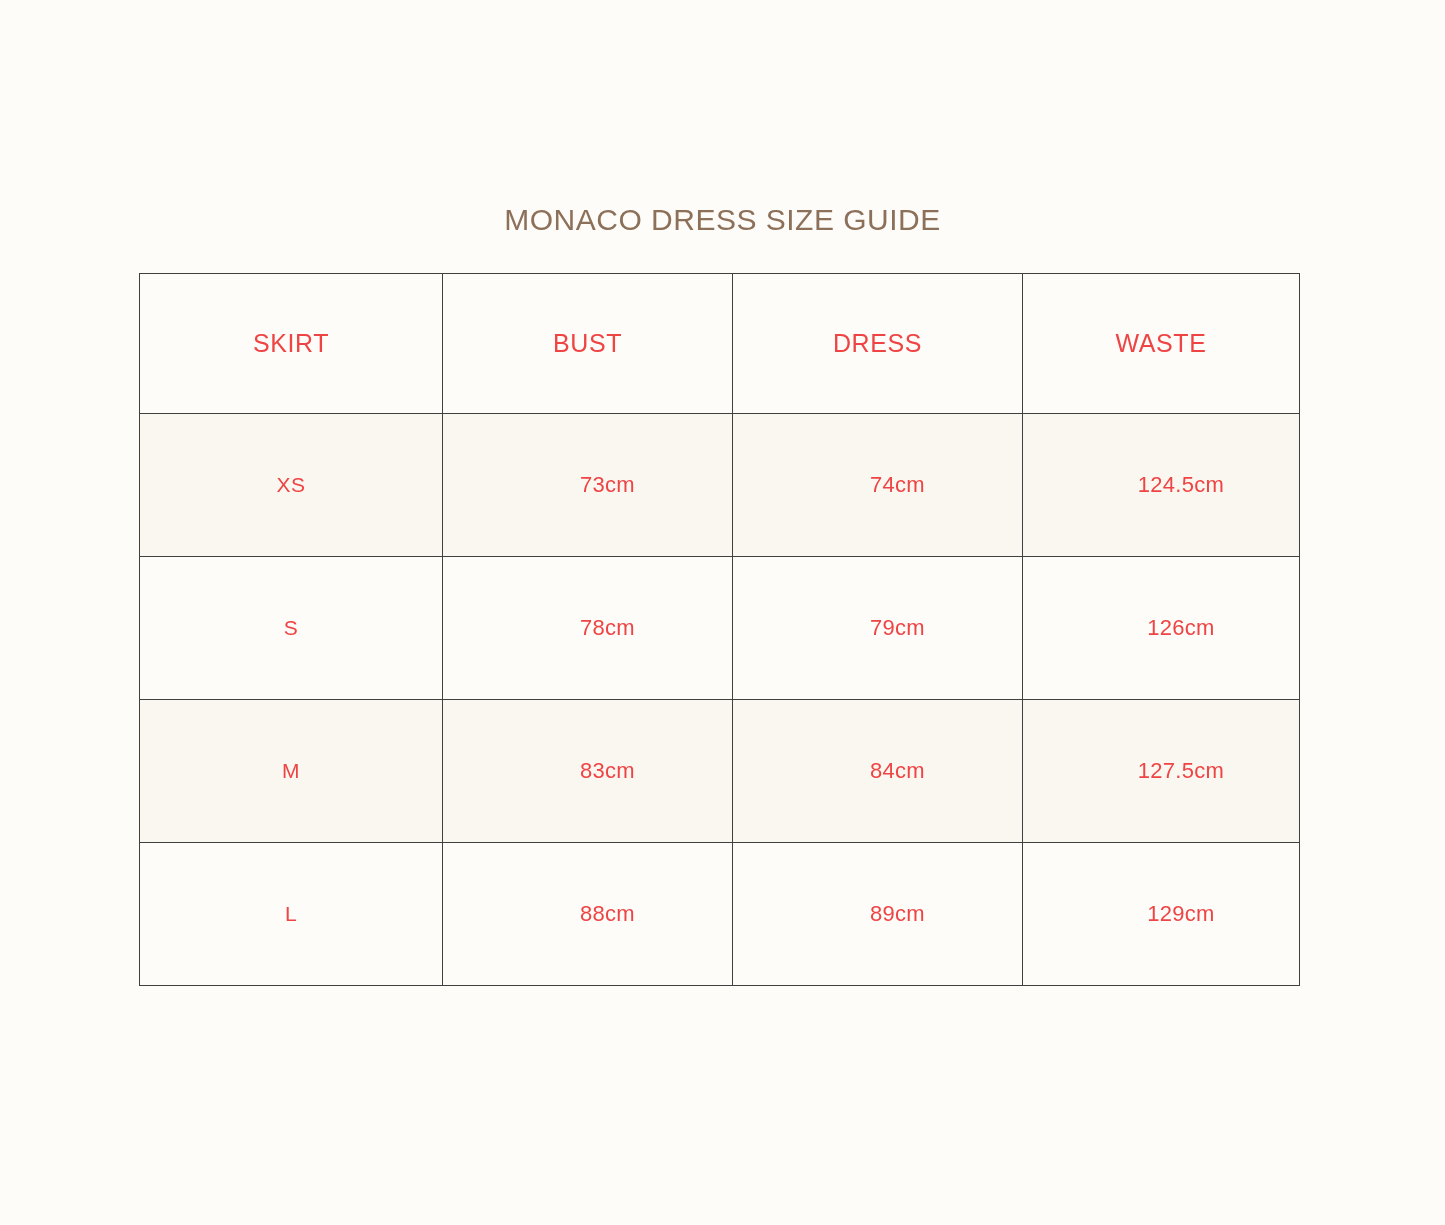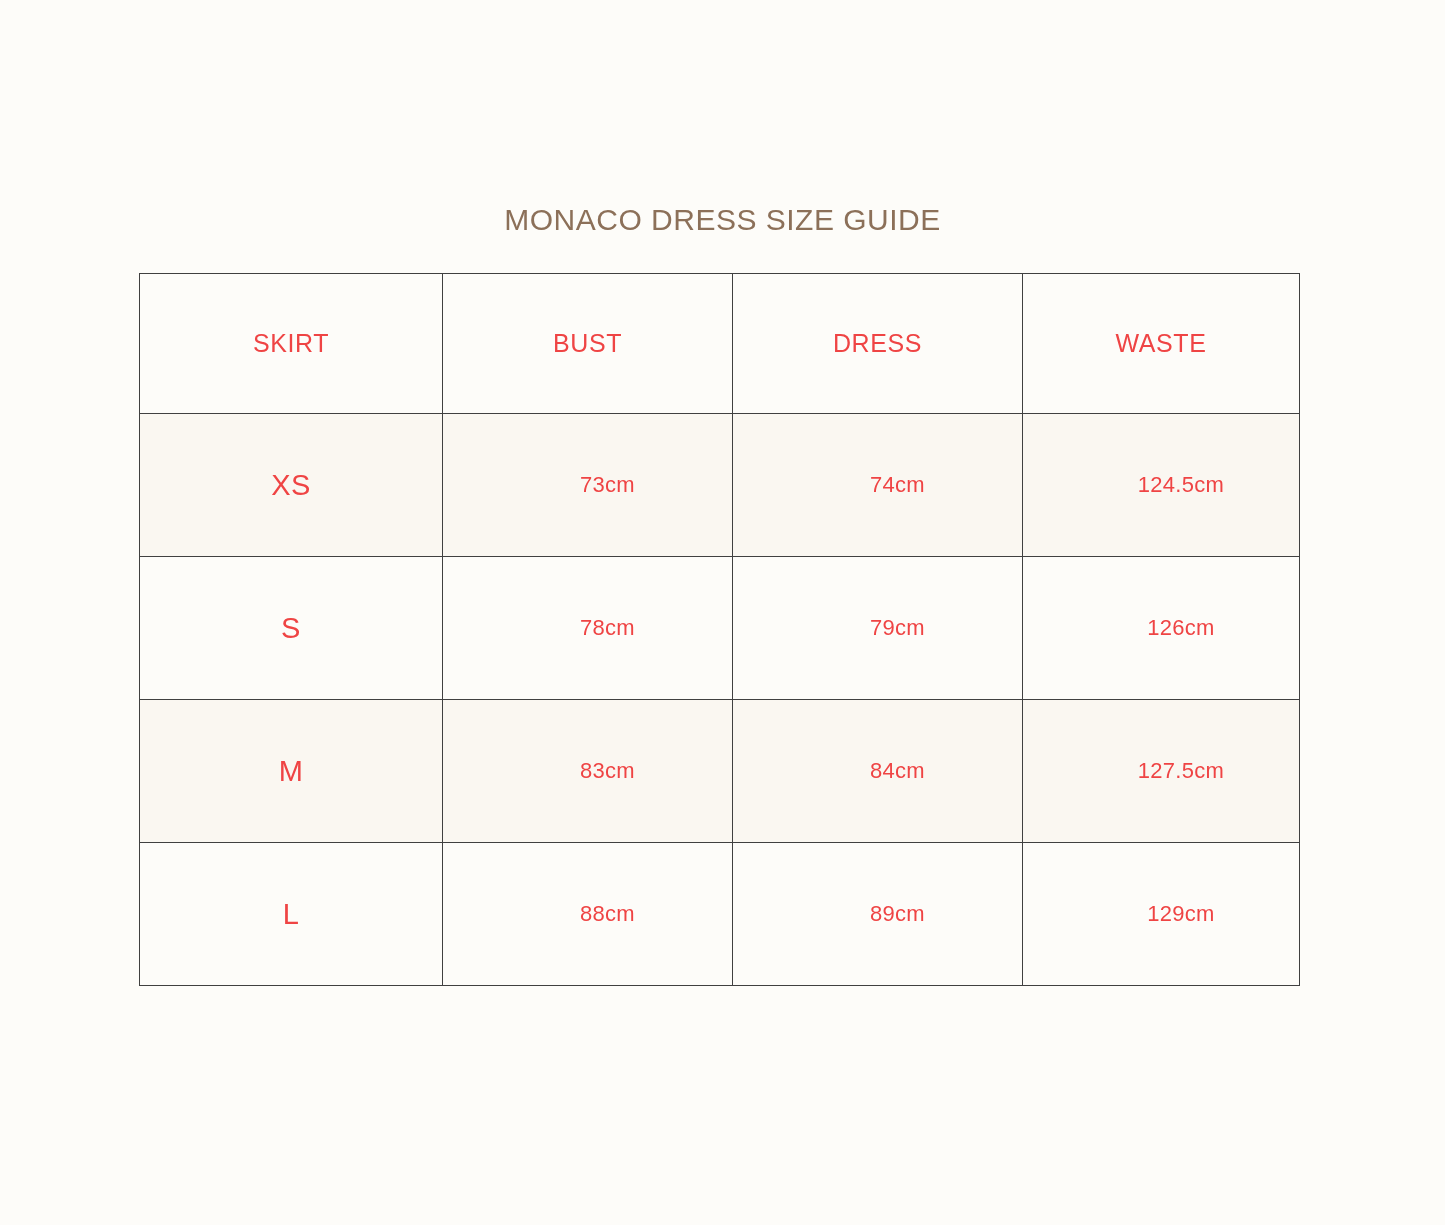--- a/index.html
+++ b/index.html
@@ -53,21 +53,21 @@
   table.size-table th {
     height: 137px;
     font-size: 25px;
     letter-spacing: 0.6px;
     background: #fdfcf9;
   }
   table.size-table td {
     height: 140px;
   }
   td.size-cell {
-    font-size: 29px;
+    font-size: 21px;
     letter-spacing: 0.5px;
   }
   td.meas-cell {
     font-size: 22px;
     letter-spacing: 0.3px;
     padding-left: 41px;
   }
   tr.shaded td {
     background: #faf7f1;
   }

